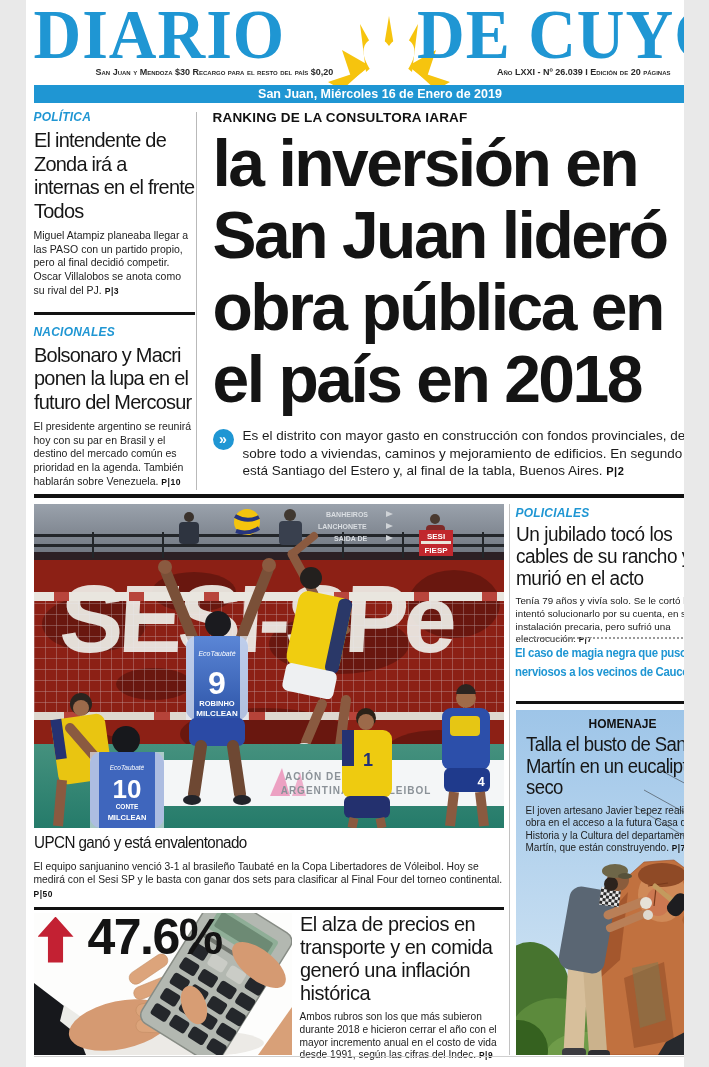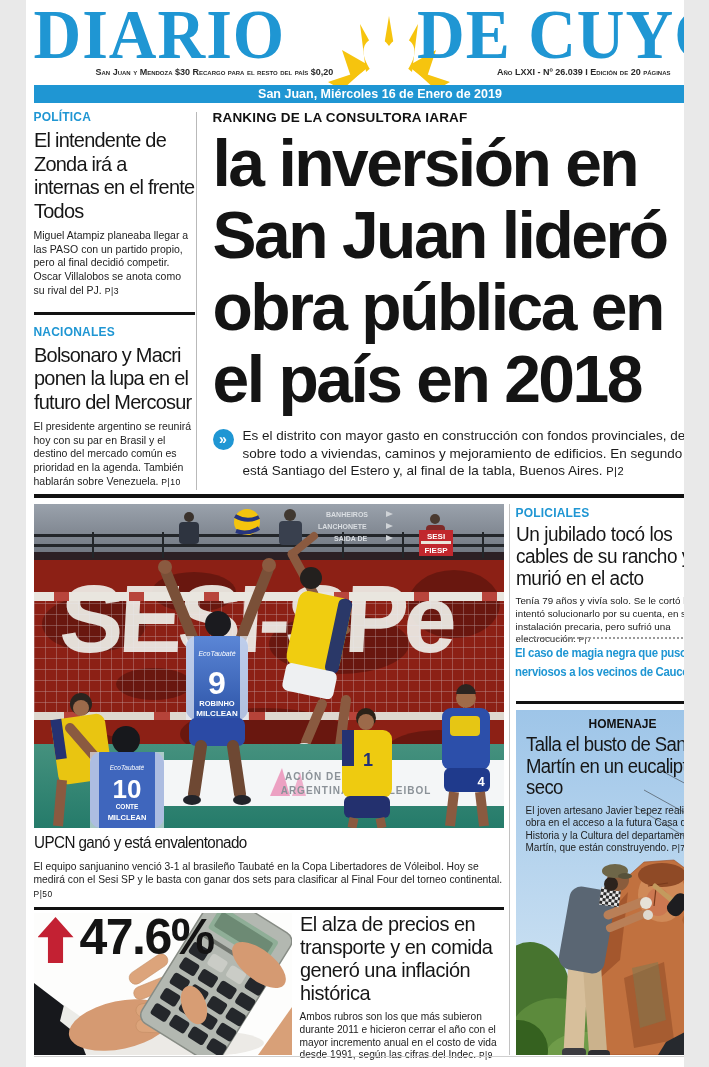--- a/index.html
+++ b/index.html
@@ -27,26 +27,26 @@
     position:absolute;left:8px;top:67px;width:693px;display:flex;justify-content:space-between;
     font-size:9px;font-variant:small-caps;font-weight:bold;color:#2a2a2a;z-index:3;
   }
   .subline .sl-left{padding-left:62px;}
   .subline .sl-right{padding-right:56px;}
   .datebar{
     position:absolute;left:8px;top:85px;width:693px;height:18px;background:var(--blue);
     color:#fff;font-weight:bold;font-size:12.5px;text-align:center;line-height:18px;z-index:3;
   }
   
-  .kicker{color:var(--blue);font-weight:bold;font-size:12px;letter-spacing:.2px;margin-bottom:4px;}
+  .kicker{color:var(--blue);font-weight:bold;font-size:12px;letter-spacing:.2px;margin-bottom:4px;font-style:italic;}
   .kicker-black{color:#111;font-weight:bold;font-size:12px;margin-bottom:3px;text-align:center;}
   .condense{display:block;transform:scaleX(.95);transform-origin:left top;width:105.3%;}
   .hl{font-weight:normal;color:var(--ink);}
   .body-text{color:var(--body);}
-  .pref{font-weight:normal;color:#111;font-size:.82em;letter-spacing:.5px;}
+  .pref{font-weight:bold;color:#111;font-size:.82em;letter-spacing:.5px;}
   .rule{background:#111;position:absolute;}
   
   .leftcol{position:absolute;left:8px;top:110px;width:161px;}
   .leftcol .hl{font-size:21px;line-height:23.5px;letter-spacing:-.8px;margin:2px 0 7px;}
   .leftcol .body-text{font-size:10.5px;line-height:13.7px;}
   .lc-div{border-top:3px solid #111;margin:13px 0 10px;}
   .vline{position:absolute;width:1px;background:#b9b9b9;}
   
   .lead{position:absolute;left:187px;top:110px;width:524px;}
   .lead-kicker{font-size:13.5px;font-weight:bold;color:#111;letter-spacing:.2px;margin-bottom:2px;}
@@ -70,21 +70,21 @@
   .hom-text{position:absolute;left:10px;top:7px;width:194px;z-index:2;}
   .hom-text .hl{font-size:19.5px;line-height:21.5px;letter-spacing:-.6px;margin:2px 0 6px;}
   .hom-text .body-text{font-size:10px;line-height:12.6px;color:#1d1d1d;}
   
   .vball{position:absolute;left:8px;top:504px;width:470px;height:324px;}
   .sports{position:absolute;left:8px;top:830px;width:470px;}
   .sports .hl{font-size:16px;letter-spacing:-.6px;line-height:26px;}
   .sports .body-text{font-size:10.3px;line-height:13.4px;margin-top:4px;}
   
   .calc{position:absolute;left:8px;top:913px;width:258px;height:142px;}
-  .figure{position:absolute;left:12px;top:911px;display:flex;align-items:flex-end;z-index:3;}
+  .figure{position:absolute;left:12px;top:911px;display:flex;align-items:center;z-index:3;gap:8px;}
   .fig-arrow{width:36px;height:46px;background:#c32133;margin:5px 6px 0 0;
     clip-path:polygon(50% 0,100% 44%,71% 44%,71% 100%,29% 100%,29% 44%,0 44%);}
   .fig-num{font-size:50px;font-weight:bold;color:#141414;letter-spacing:-1.5px;line-height:52px;}
   .infl{position:absolute;left:274px;top:912px;width:207px;}
   .infl .hl{font-size:21px;line-height:23px;letter-spacing:-.5px;}
   .infl .body-text{font-size:10.2px;line-height:12.8px;margin-top:7px;}
   .hairline{position:absolute;left:8px;top:1056px;width:693px;height:1px;background:#cfcfcf;}
   svg text{font-family:"Liberation Sans",sans-serif;}
 </style>
 </head>
@@ -475,17 +475,17 @@
     <path d="M224 142 L258 94 L258 142 Z" fill="#d8a078"></path>
   </svg>
   <div class="figure">
     <div class="fig-arrow"></div>
     <div class="fig-num">47.6%</div>
   </div>
   <div class="infl">
     <div class="hl">
         <span class="condense">El alza de precios en transporte y en comida generó una inflación histórica</span>
       </div>
-    <div class="body-text"><span>Ambos rubros son los que más subieron durante 2011 e hicieron cerrar el año con el mayor incremento anual en el costo de vida desde 1991, según las cifras del Indec. </span><span class="pref">P|9</span></div>
+    <div class="body-text"><span>Ambos rubros son los que más subieron durante 2018 e hicieron cerrar el año con el mayor incremento anual en el costo de vida desde 1991, según las cifras del Indec. </span><span class="pref">P|9</span></div>
   </div>
 
   <div class="hairline"></div>
 </div>
 
 </body></html>

